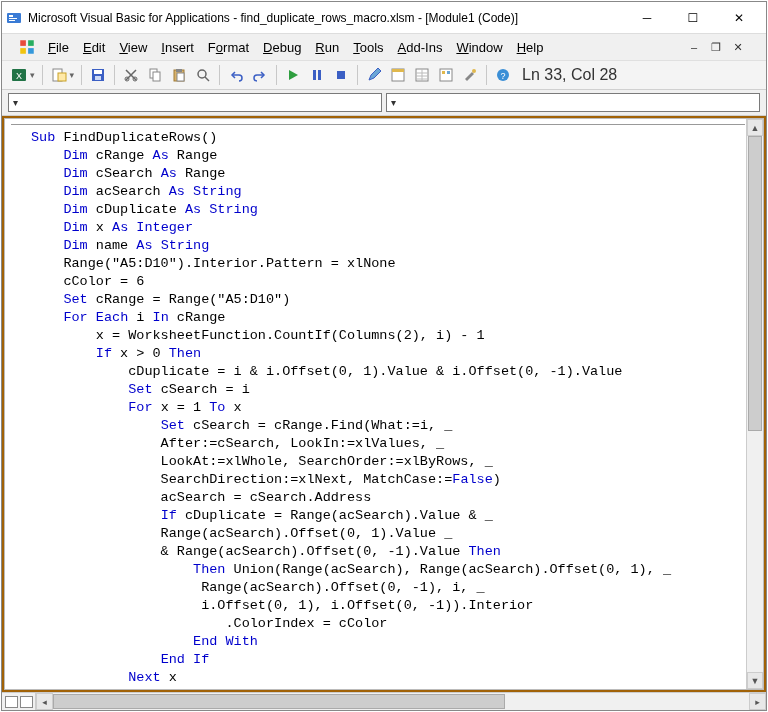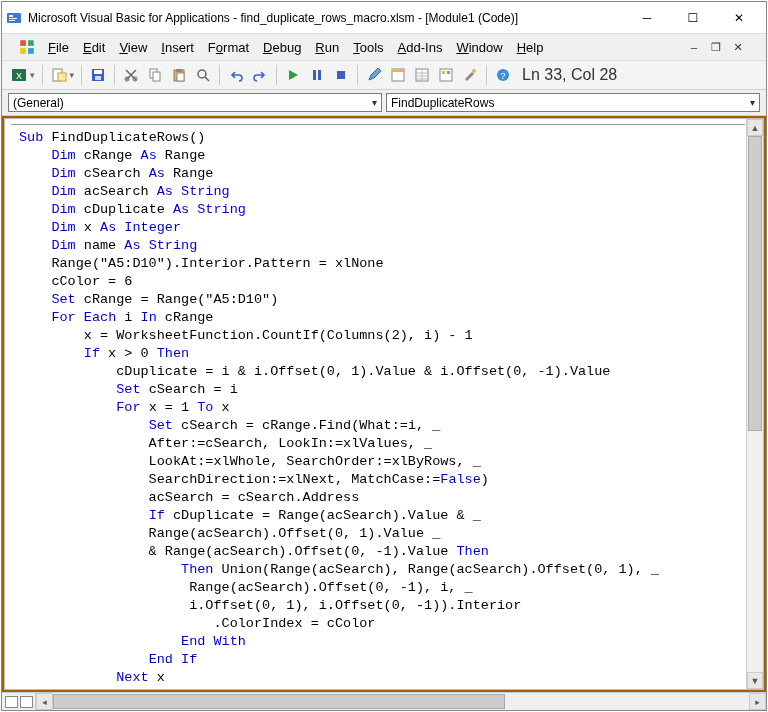--- a/index.html
+++ b/index.html
@@ -22,21 +22,21 @@
 .tbtn svg { width: 16px; height: 16px; }
 .tsep { width: 1px; height: 20px; background: #c8c8c8; margin: 0 3px; }
 .tdrop { font-size: 9px; color: #666; margin-left: -2px; margin-right: 2px; }
 .status-text { margin-left: 6px; font-size: 16px; color: #333; }
 .dropdown-row { display: flex; height: 26px; background: #f0f0f0; padding: 3px 6px; gap: 4px; border-bottom: 1px solid #d0d0d0; }
 .dropdown { flex: 1; display: flex; align-items: center; background: #fff; border: 1px solid #7a7a7a; padding: 0 4px; font-size: 12px; }
 .dropdown .dval { flex: 1; }
 .dropdown .darrow { font-size: 10px; color: #333; }
 .code-area { flex: 1; display: flex; background: #fff; border: 1px solid #bbb; margin: 2px; overflow: hidden; position: relative; }
 .code-area .divider { position: absolute; top: 5px; left: 6px; right: 18px; height: 1px; background: #999; }
-.code-pre { font-family: Consolas, "Courier New", monospace; font-size: 13.5px; line-height: 18px; white-space: pre; padding: 10px 8px 8px 14px; color: #000; flex: 1; overflow: hidden; }
+.code-pre { font-family: Consolas, "Courier New", monospace; font-size: 13.5px; line-height: 18px; white-space: pre; padding: 10px 8px 8px 14px; color: #000; flex: 1; overflow: hidden; margin-left: 12px; }
 .kw { color: #0000cc; }
 .scrollbar-v { width: 17px; background: #f0f0f0; border-left: 1px solid #ccc; display: flex; flex-direction: column; }
 .sb-btn { height: 17px; display: flex; align-items: center; justify-content: center; font-size: 9px; background: #e8e8e8; border: 1px solid #ccc; color: #555; }
 .sb-track { flex: 1; background: #f0f0f0; position: relative; }
 .sb-thumb { position: absolute; left: 1px; right: 1px; top: 0; height: 55%; background: #cdcdcd; border: 1px solid #aaa; }
 .footer-row { display: flex; height: 18px; background: #f0f0f0; border-top: 1px solid #ccc; }
 .footer-icons { width: 34px; display: flex; align-items: center; justify-content: center; gap: 2px; border-right: 1px solid #ccc; }
 .footer-icons .fi { width: 13px; height: 12px; border: 1px solid #888; background: #fff; }
 .footer-sb { flex: 1; display: flex; }
 .footer-sb .sb-btn-h { width: 17px; height: 100%; background: #e8e8e8; border: 1px solid #ccc; display: flex; align-items: center; justify-content: center; font-size: 9px; color: #555; }
@@ -212,25 +212,23 @@
         <svg viewBox="0 0 16 16">
           <circle cx="8" cy="8" r="6" fill="#3b8fd6"></circle>
           <text x="8" y="12" font-size="9" fill="#fff" text-anchor="middle" font-family="Arial">?</text>
         </svg>
       </span>
     <span class="status-text">Ln 33, Col 28</span>
   </div>
 
   <div class="dropdown-row">
     <div class="dropdown">
-      <span class="dval">(General)</span>
       <span class="darrow">▾</span>
     </div>
     <div class="dropdown">
-      <span class="dval">FindDuplicateRows</span>
       <span class="darrow">▾</span>
     </div>
   </div>
 
   <div class="code-area">
     <div class="divider"></div>
     <pre class="code-pre" id="code-pre"><span class="kw">Sub</span> FindDuplicateRows()
     <span class="kw">Dim</span> cRange <span class="kw">As</span> Range
     <span class="kw">Dim</span> cSearch <span class="kw">As</span> Range
     <span class="kw">Dim</span> acSearch <span class="kw">As</span> <span class="kw">String</span>

